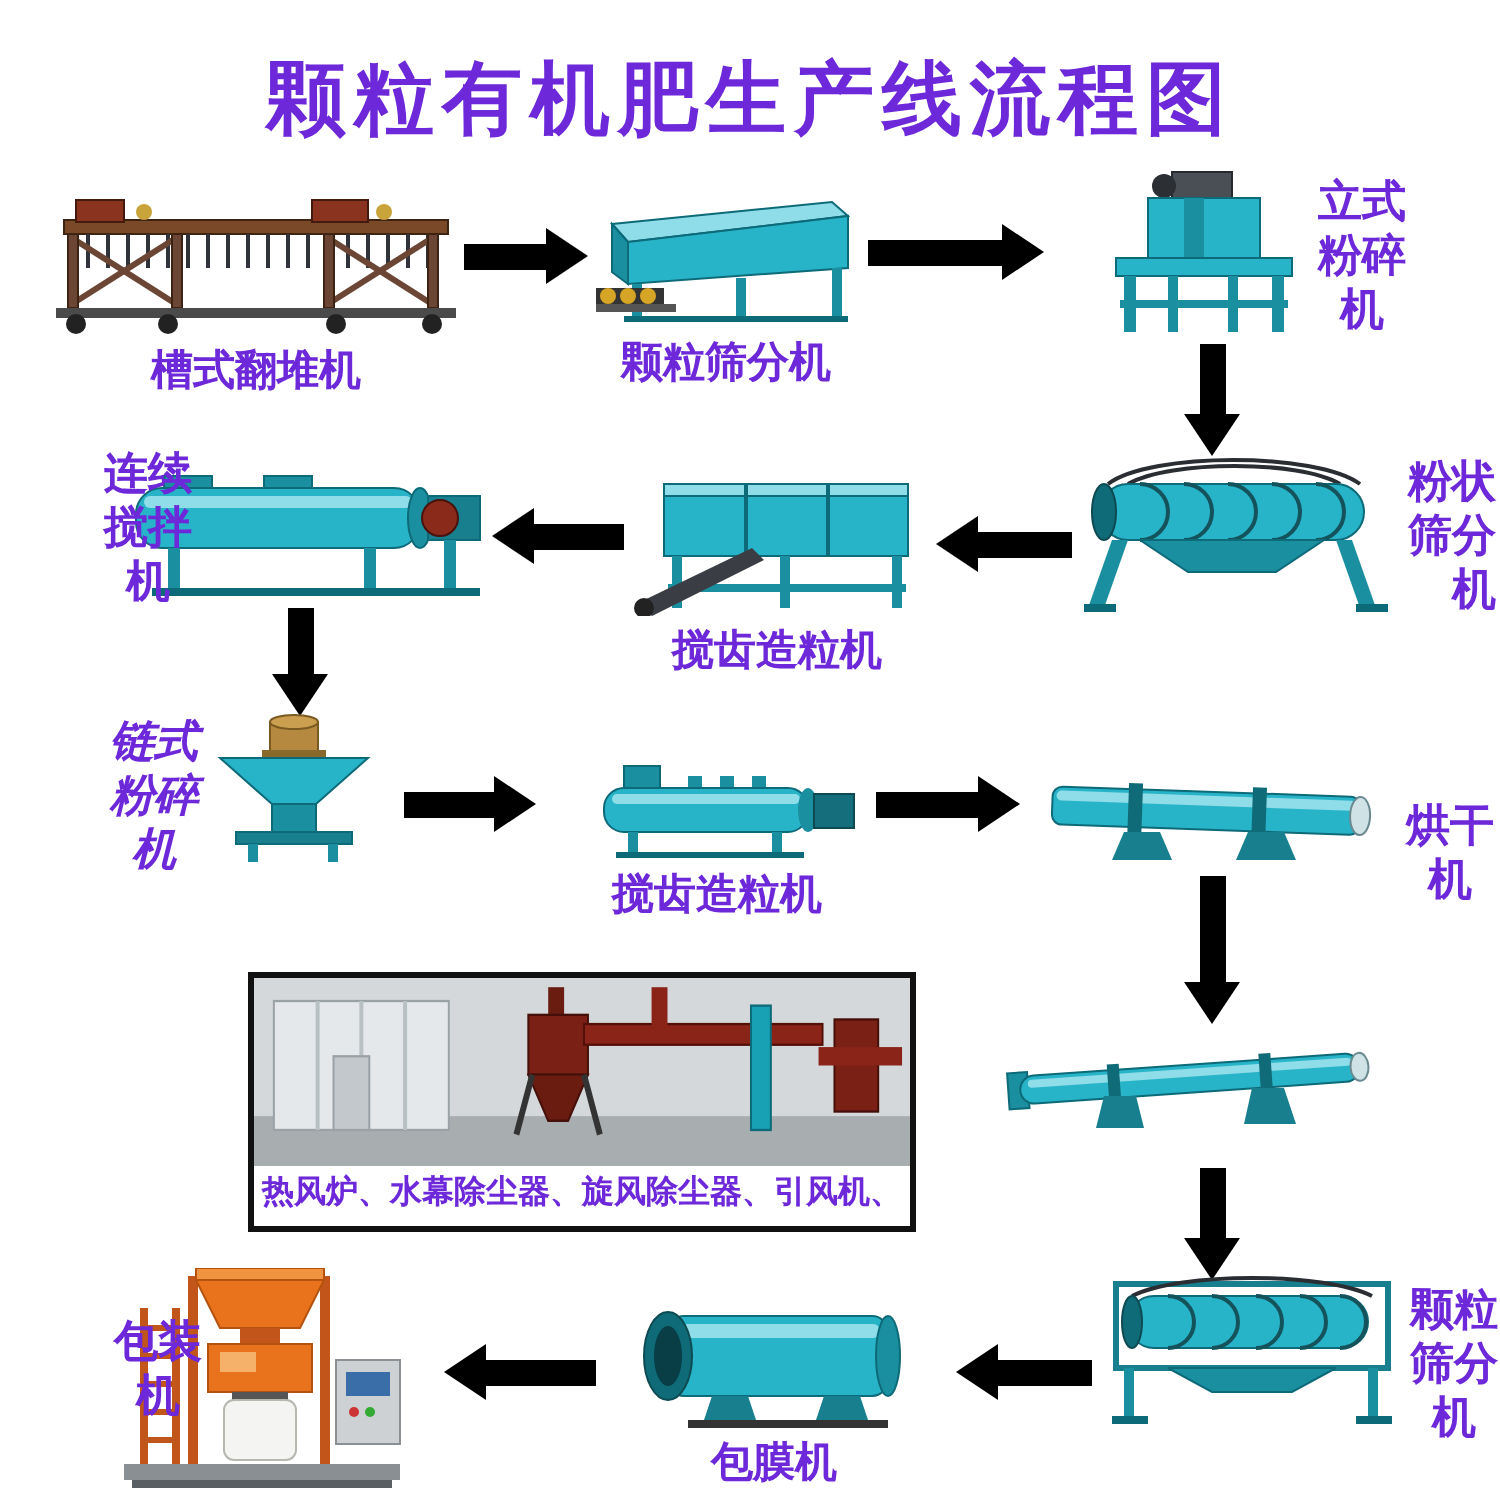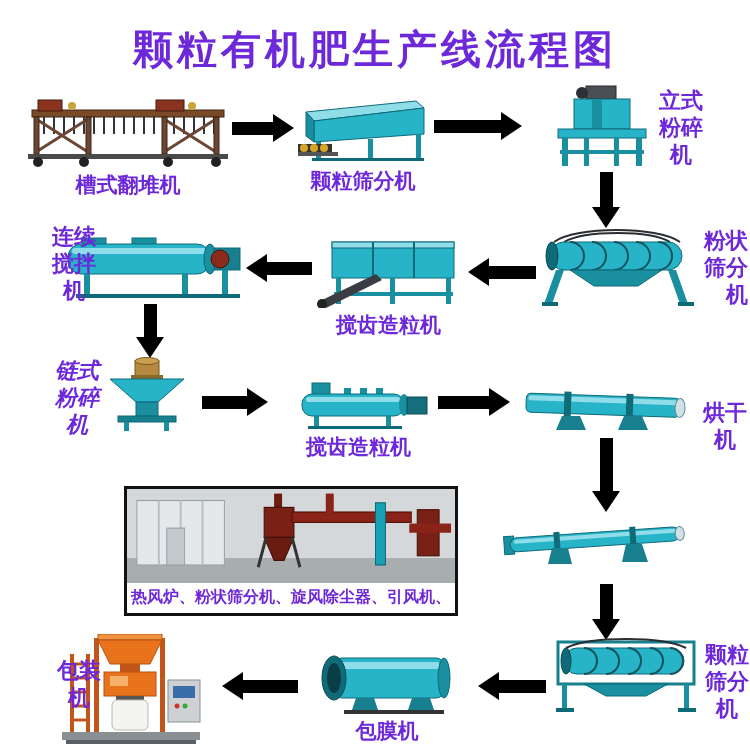--- a/index.html
+++ b/index.html
@@ -289,21 +289,21 @@
         <line x1="140" y1="42" x2="132" y2="68" stroke="#333" stroke-width="3"></line>
         <line x1="166" y1="42" x2="174" y2="68" stroke="#333" stroke-width="3"></line>
         <rect x="166" y="20" width="120" height="9" fill="#8a2418" stroke="#531008"></rect>
         <rect x="200" y="4" width="8" height="18" fill="#8a2418"></rect>
         <rect x="250" y="12" width="10" height="54" fill="#18a0b4" stroke="#0d6a78"></rect>
         <rect x="292" y="18" width="22" height="40" fill="#7a2014" stroke="#46100a"></rect>
         <rect x="284" y="30" width="42" height="8" fill="#8a2418"></rect>
       </svg>
     </div>
     <div class="aux-text">
-      <div>热风炉、粉状筛分机、旋风除尘器、引风机、</div>
+      <div>热风炉、水幕除尘器、旋风除尘器、引风机、</div>
     </div>
   </div>
 
   <div class="node" style="left:502px; top:512px; width:196px;">
     <svg viewBox="0 0 196 56" width="196" height="56">
       <g transform="rotate(-4 98 28)">
         <rect x="2" y="18" width="10" height="18" fill="#1a8fa0" stroke="#0d6a78"></rect>
         <rect x="8" y="20" width="170" height="14" rx="7" fill="#28b4c8" stroke="#0d6a78"></rect>
         <rect x="12" y="22" width="162" height="4" rx="2" fill="#8fdde8"></rect>
         <rect x="52" y="17" width="6" height="20" fill="#0f6b77"></rect>

